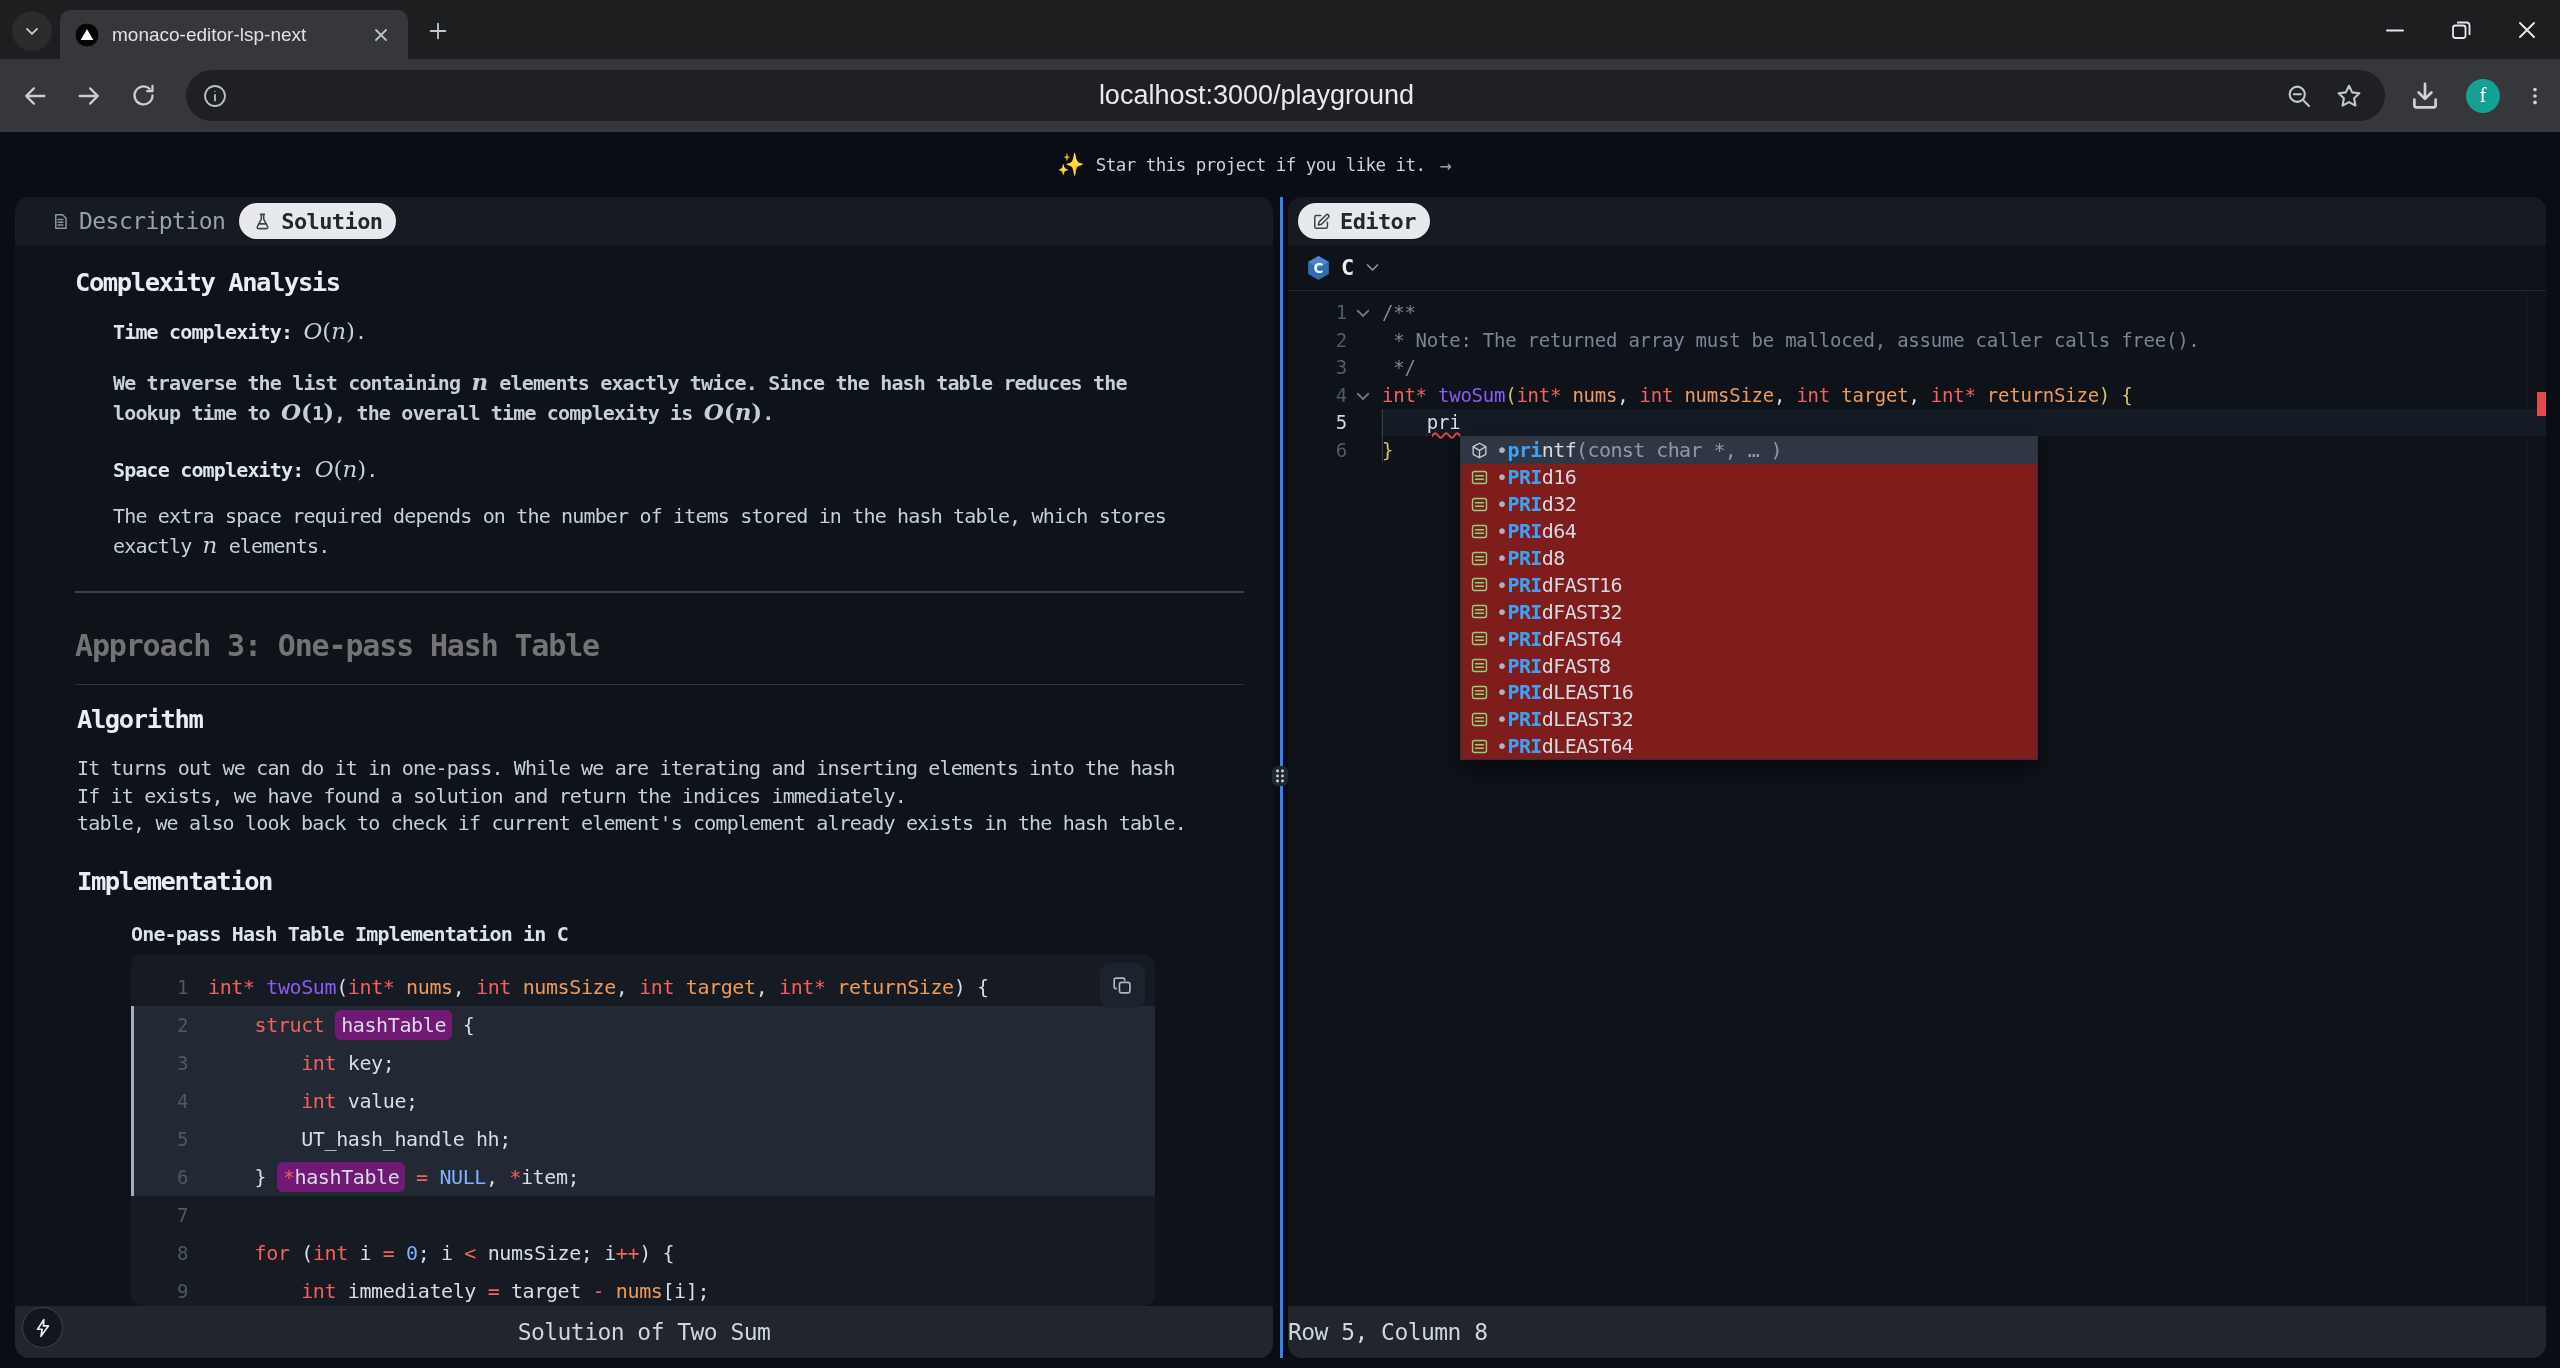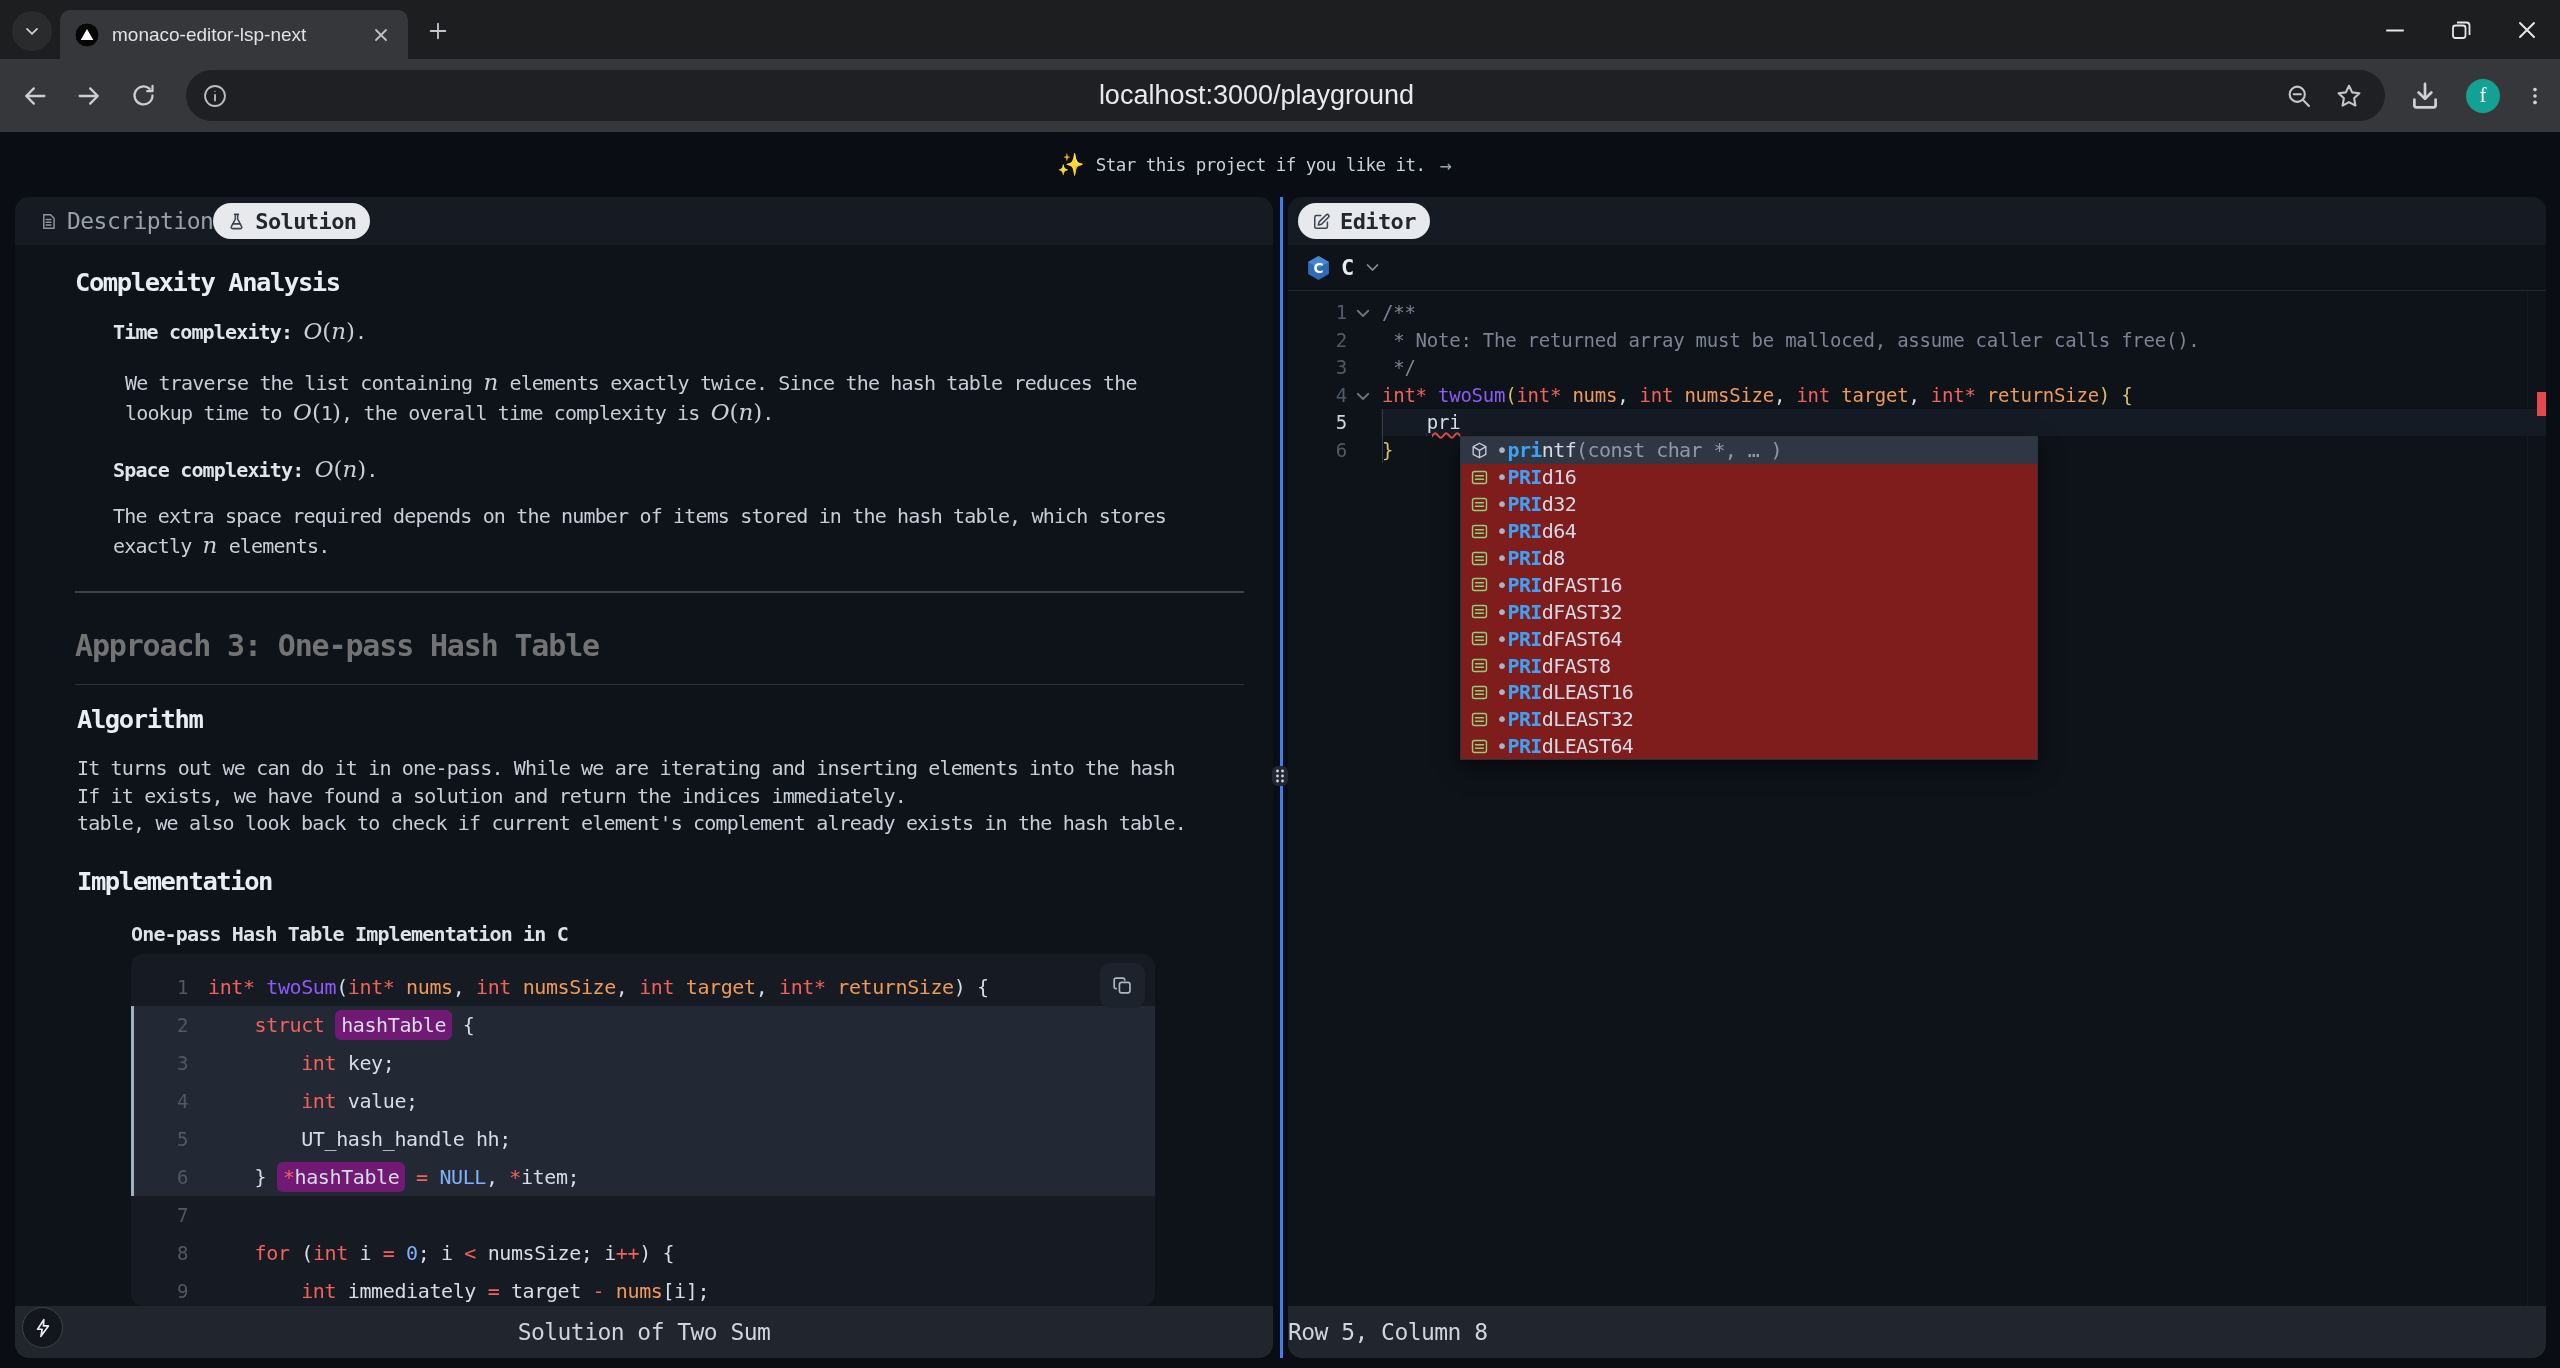--- a/index.html
+++ b/index.html
@@ -206,21 +206,21 @@
 </div>
 
 <div class="page">
   <div class="banner">
     <span class="sparkle">✨</span>
     <span class="banner-text">Star this project if you like it.</span>
     <span class="arrow">→</span>
   </div>
 
   <div class="panel panel-left">
-    <div class="panel-header" style="padding-left:24px; gap:0;">
+    <div class="panel-header" style="padding-left:36px; gap:14px;">
       <div class="ph-tab">
         <svg class="ic" viewBox="0 0 24 24" fill="none" stroke="currentColor" stroke-width="1.9" stroke-linecap="round" stroke-linejoin="round">
             <path d="M6 3.5 h8.5 L19 8 V20.5 H6 Z"></path>
             <path d="M9 9.5 h6 M9 13 h6 M9 16.5 h6"></path>
           </svg>
         <span>Description</span>
       </div>
       <div class="ph-pill">
         <svg class="ic" viewBox="0 0 24 24" fill="none" stroke="currentColor" stroke-width="1.9" stroke-linecap="round" stroke-linejoin="round">
             <path d="M9.5 3 h5 M10.5 3 V9 L5.5 18.5 a1.6 1.6 0 0 0 1.4 2.5 H17.1 a1.6 1.6 0 0 0 1.4 -2.5 L13.5 9 V3"></path>
@@ -228,21 +228,21 @@
           </svg>
         <span>Solution</span>
       </div>
     </div>
 
     <div class="doc">
       <div class="abs h3d" style="left:60px; top:22px;">Complexity Analysis</div>
       <div class="abs" style="left:98px; top:73px;">
           <div class="body-line"><span class="seg-b">Time complexity:</span><span class="seg-t"> </span><span class="seg-mi">O</span><span class="seg-mu">(</span><span class="seg-mi">n</span><span class="seg-mu">)</span><span class="seg-t">.</span></div>
         </div>
-      <div class="abs" style="left:110px; top:124px;">
+      <div class="abs" style="left:98px; top:124px;font-weight:bold;">
           <div class="body-line"><span class="seg-t">We traverse the list containing </span><span class="seg-mi">n</span><span class="seg-t"> elements exactly twice. Since the hash table reduces the</span></div>
           <div class="body-line"><span class="seg-t">lookup time to </span><span class="seg-mi">O</span><span class="seg-mu">(</span><span class="seg-t">1</span><span class="seg-mu">)</span><span class="seg-t">, the overall time complexity is </span><span class="seg-mi">O</span><span class="seg-mu">(</span><span class="seg-mi">n</span><span class="seg-mu">)</span><span class="seg-t">.</span></div>
         </div>
       <div class="abs" style="left:98px; top:211px;">
           <div class="body-line"><span class="seg-b">Space complexity:</span><span class="seg-t"> </span><span class="seg-mi">O</span><span class="seg-mu">(</span><span class="seg-mi">n</span><span class="seg-mu">)</span><span class="seg-t">.</span></div>
         </div>
       <div class="abs" style="left:98px; top:257px;">
           <div class="body-line"><span class="seg-t">The extra space required depends on the number of items stored in the hash table, which stores</span></div>
           <div class="body-line"><span class="seg-t">exactly </span><span class="seg-mi">n</span><span class="seg-t"> elements.</span></div>
         </div>

